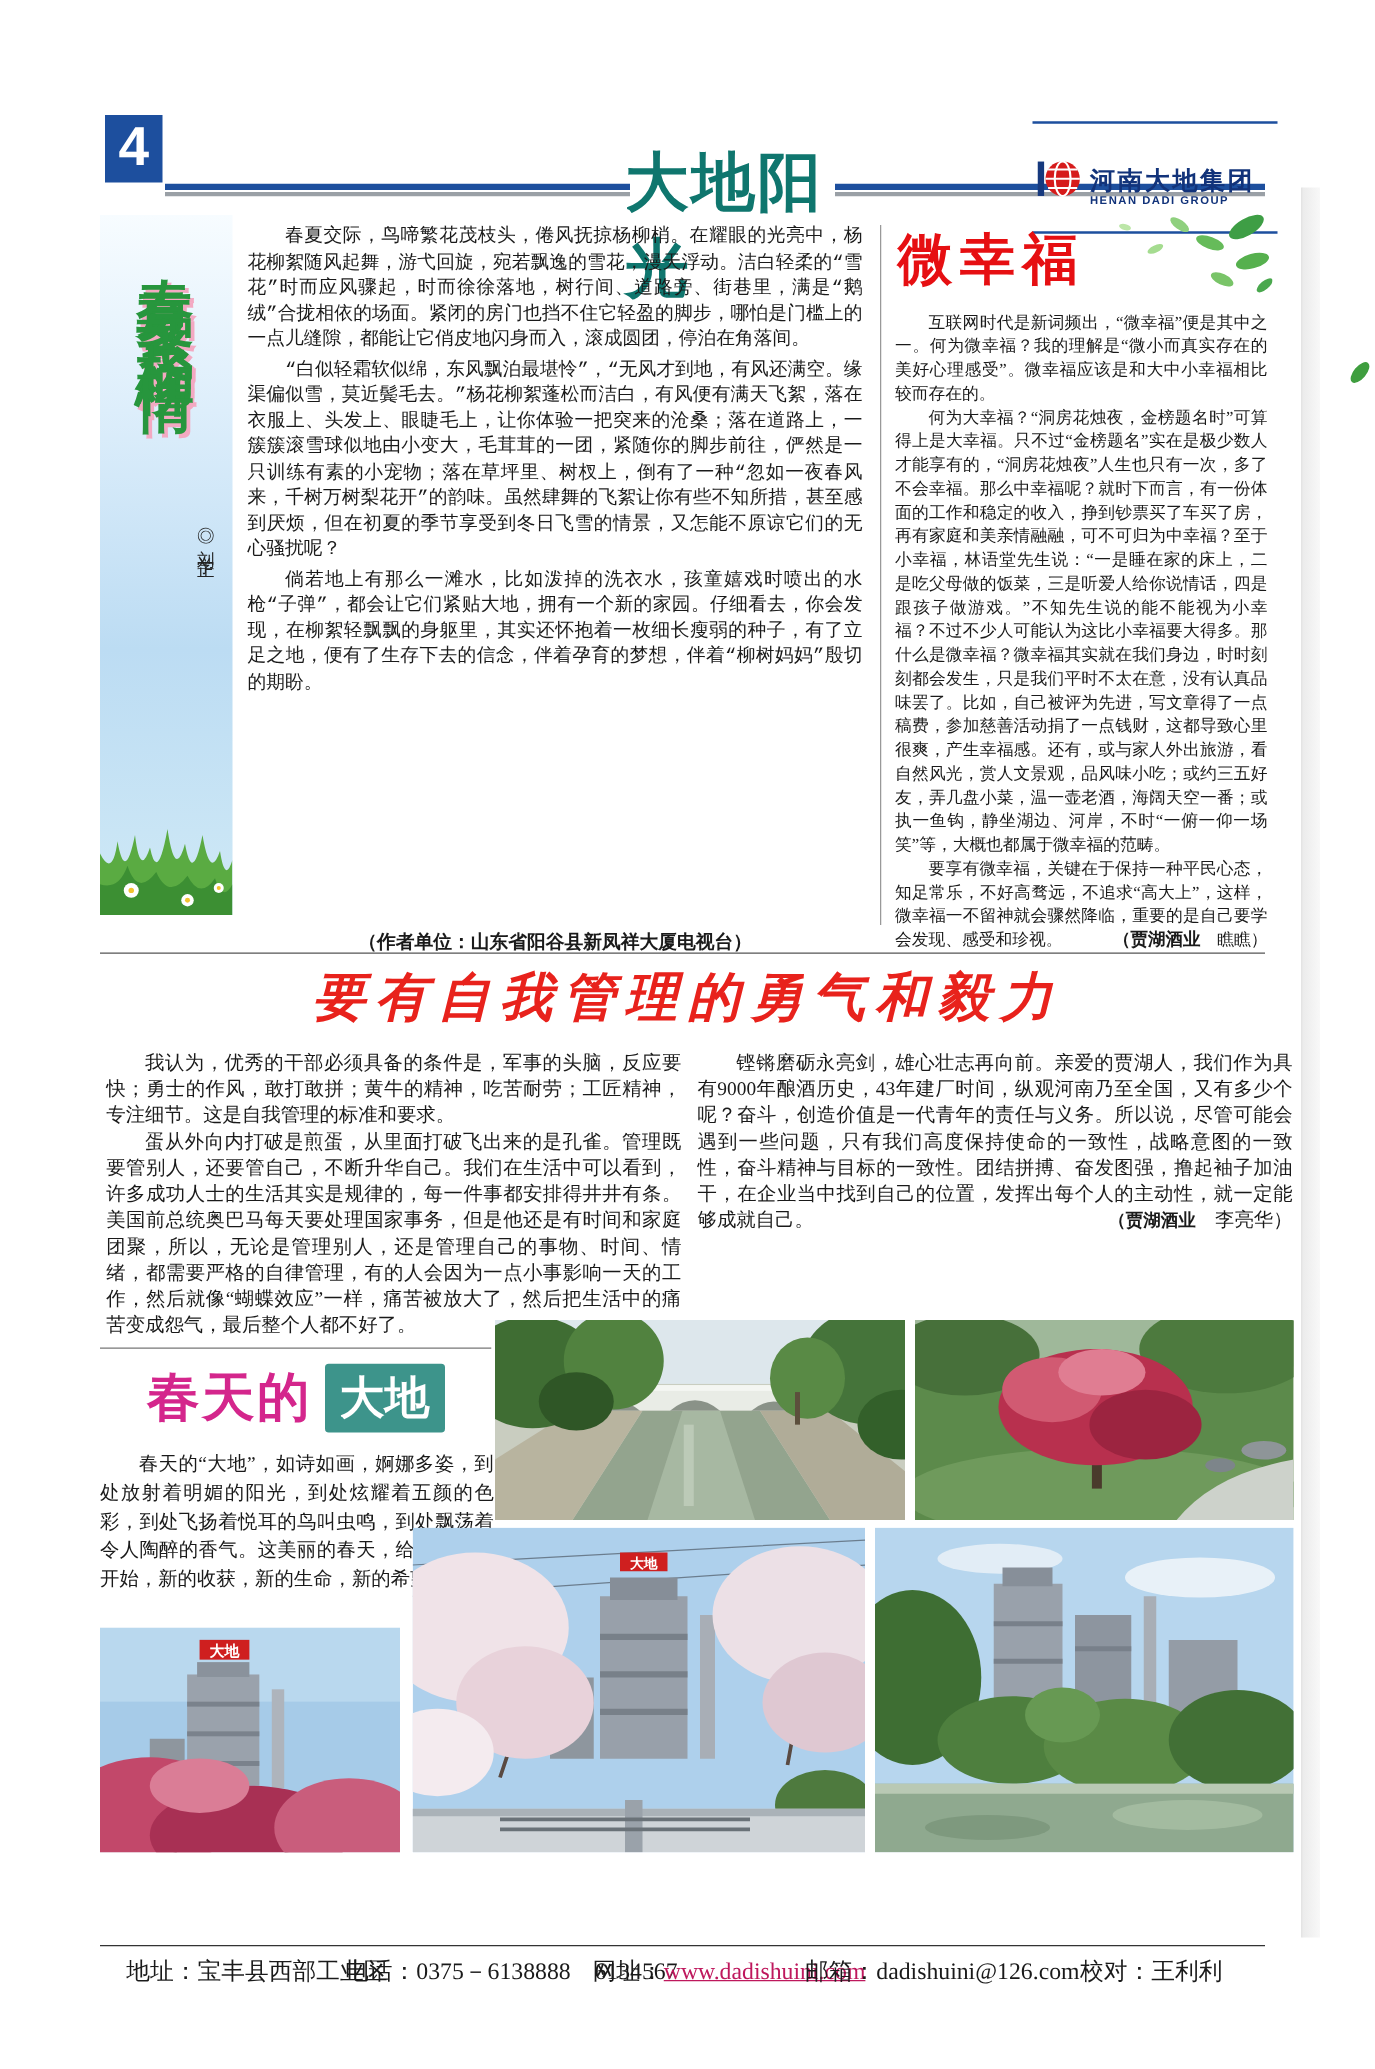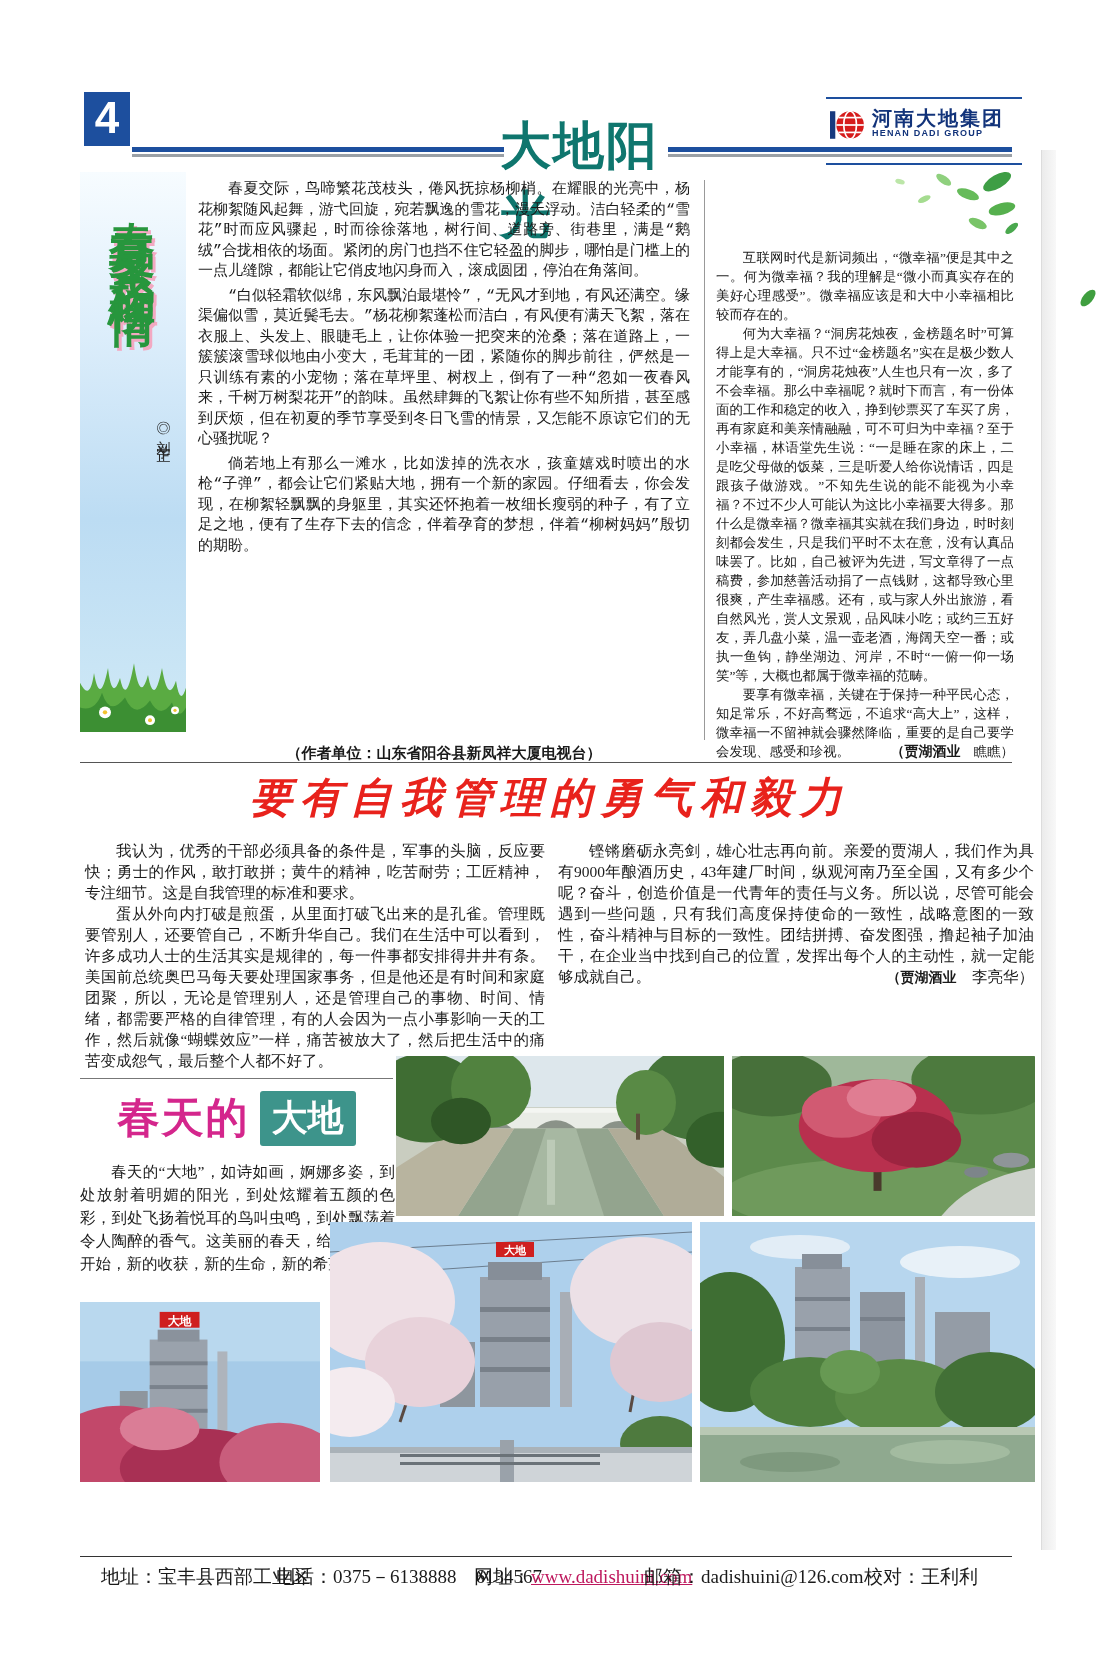--- a/index.html
+++ b/index.html
@@ -11,21 +11,21 @@
   .pagenum{left:84px;top:92px;width:46px;height:54px;background:#1d4f9e;color:#fff;
            font-family:"Liberation Sans",sans-serif;font-size:44px;font-weight:bold;
            text-align:center;line-height:52px;}
   .dblrule{top:147px;height:10px;
            background:linear-gradient(to bottom,#1d4f9e 0,#1d4f9e 5px,#fff 5px,#fff 7px,#9aa0a6 7px,#9aa0a6 10px);}
   .seg1{left:132px;width:372px;}
   .seg2{left:668px;width:344px;}
   .paper-title{left:500px;top:112px;width:172px;text-align:left;color:#0f766e;
                font-family:"Liberation Sans",sans-serif;font-size:51px;font-weight:bold;letter-spacing:2px;}
   .logo{left:826px;top:97px;width:188px;height:48px;border-top:2px solid #1d4f9e;border-bottom:2px solid #1d4f9e;
-        display:flex;align-items:flex-start;gap:6px;padding:8px 4px;box-sizing:content-box;}
+        display:flex;align-items:flex-end;gap:6px;padding:19px 4px;box-sizing:content-box;}
   .logo-text{display:flex;flex-direction:column;line-height:1.1;}
   .logo-cn{font-family:"Liberation Sans",sans-serif;font-size:20px;font-weight:bold;color:#12337a;letter-spacing:2px;}
   .logo-en{font-family:"Liberation Sans",sans-serif;font-size:9px;font-weight:bold;color:#12337a;letter-spacing:1.2px;}
 
   
   .sidebar{left:80px;top:172px;width:106px;height:560px;overflow:hidden;
            background:linear-gradient(to bottom,#f7fcff 0%,#ddeefb 28%,#bcdcf3 62%,#cfe9f6 100%);}
   .vtitle{position:absolute;top:14px;left:50%;transform:translateX(-50%);
           writing-mode:vertical-rl;font-family:"Liberation Sans",sans-serif;
           font-size:46px;font-weight:bold;color:#27963d;letter-spacing:13px;
@@ -147,20 +147,21 @@
       <svg class="leaves" viewBox="0 0 170 70">
         <ellipse cx="150" cy="12" rx="16" ry="7" transform="rotate(-30 150 12)" fill="#3e9e45"></ellipse>
         <ellipse cx="120" cy="25" rx="12" ry="5" transform="rotate(20 120 25)" fill="#66bb5a"></ellipse>
         <ellipse cx="155" cy="40" rx="14" ry="6" transform="rotate(-15 155 40)" fill="#56b04e"></ellipse>
         <ellipse cx="95" cy="10" rx="9" ry="4" transform="rotate(35 95 10)" fill="#8fd07e"></ellipse>
         <ellipse cx="130" cy="55" rx="10" ry="4.5" transform="rotate(25 130 55)" fill="#79c468"></ellipse>
         <ellipse cx="75" cy="30" rx="7" ry="3" transform="rotate(-25 75 30)" fill="#a5dc90"></ellipse>
         <ellipse cx="50" cy="12" rx="5" ry="2.5" transform="rotate(15 50 12)" fill="#bce6a8"></ellipse>
         <ellipse cx="165" cy="60" rx="8" ry="3.5" transform="rotate(-40 165 60)" fill="#4aa84e"></ellipse>
       </svg>
+      <div class="art2-title">微幸福</div>
     </div>
     <div class="art2-text">
       <p>互联网时代是新词频出，“微幸福”便是其中之一。何为微幸福？我的理解是“微小而真实存在的美好心理感受”。微幸福应该是和大中小幸福相比较而存在的。</p>
       <p>何为大幸福？“洞房花烛夜，金榜题名时”可算得上是大幸福。只不过“金榜题名”实在是极少数人才能享有的，“洞房花烛夜”人生也只有一次，多了不会幸福。那么中幸福呢？就时下而言，有一份体面的工作和稳定的收入，挣到钞票买了车买了房，再有家庭和美亲情融融，可不可归为中幸福？至于小幸福，林语堂先生说：“一是睡在家的床上，二是吃父母做的饭菜，三是听爱人给你说情话，四是跟孩子做游戏。”不知先生说的能不能视为小幸福？不过不少人可能认为这比小幸福要大得多。那什么是微幸福？微幸福其实就在我们身边，时时刻刻都会发生，只是我们平时不太在意，没有认真品味罢了。比如，自己被评为先进，写文章得了一点稿费，参加慈善活动捐了一点钱财，这都导致心里很爽，产生幸福感。还有，或与家人外出旅游，看自然风光，赏人文景观，品风味小吃；或约三五好友，弄几盘小菜，温一壶老酒，海阔天空一番；或执一鱼钩，静坐湖边、河岸，不时“一俯一仰一场笑”等，大概也都属于微幸福的范畴。</p>
       <p><span>要享有微幸福，关键在于保持一种平民心态，知足常乐，不好高骛远，不追求“高大上”，这样，微幸福一不留神就会骤然降临，重要的是自己要学会发现、感受和珍视。</span><span class="attr-r"><b>（贾湖酒业</b><span>　瞧瞧）</span></span></p>
     </div>
   </div>
 
   <div class="abs rule-mid"></div>
 

